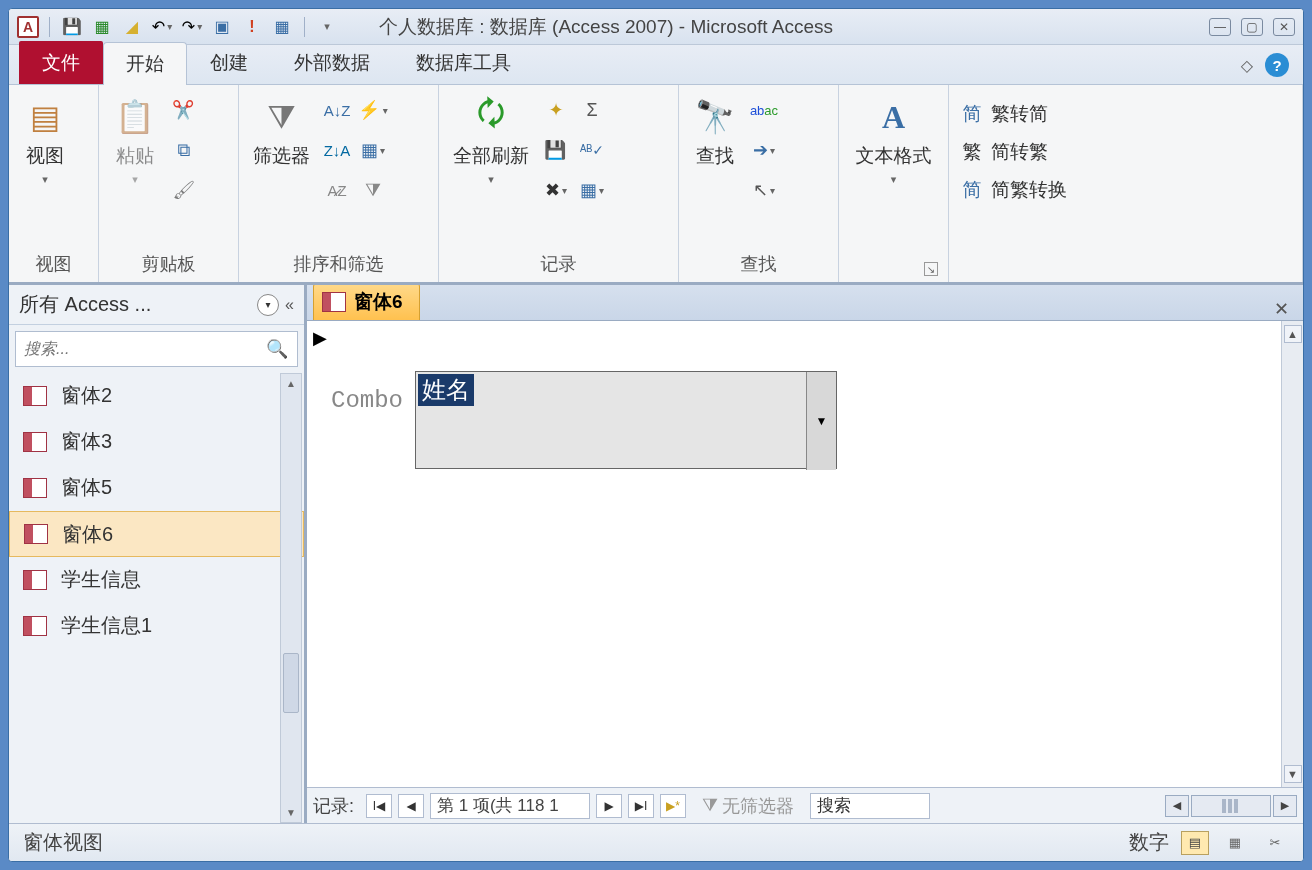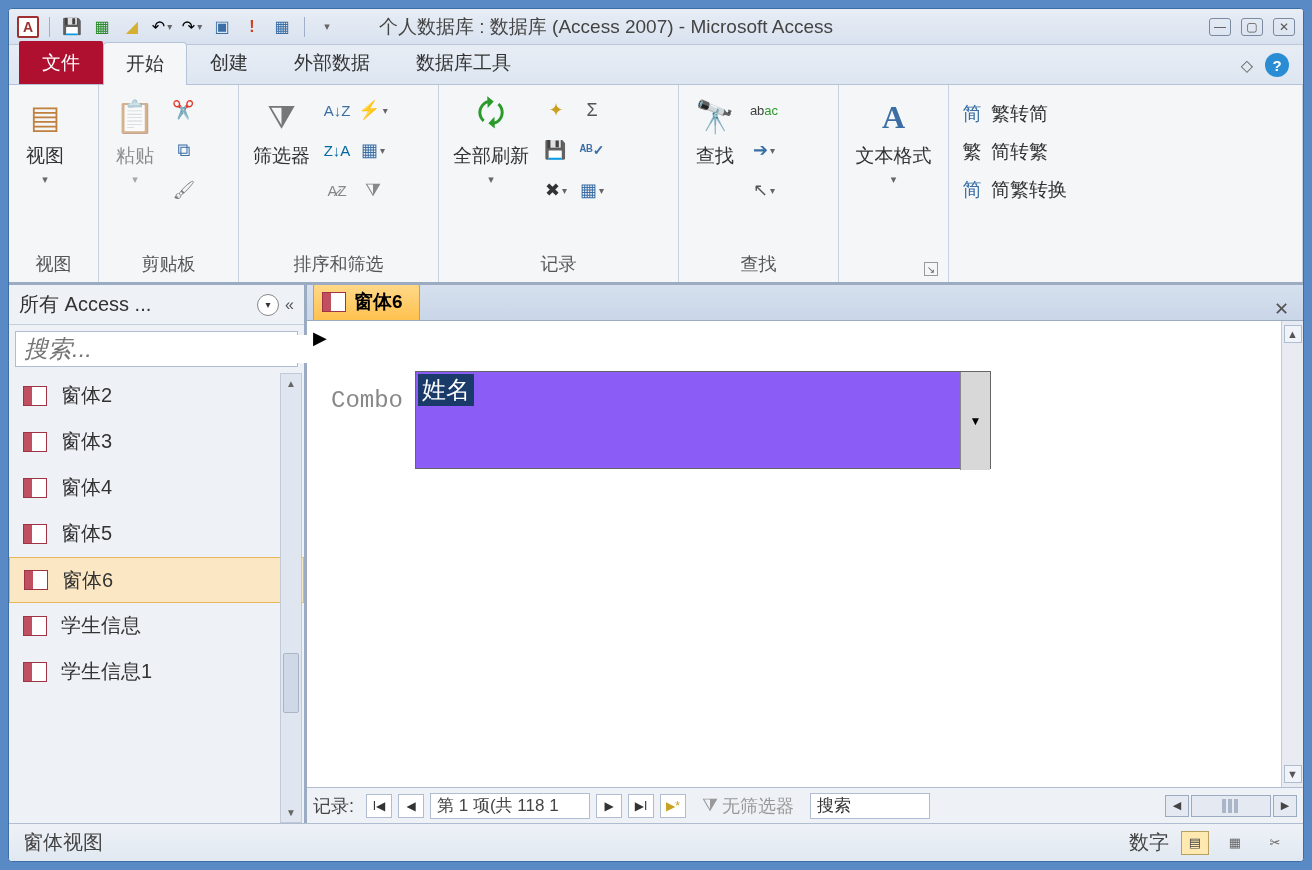--- a/index.html
+++ b/index.html
@@ -41,40 +41,40 @@
 
 
 .workspace { flex:1; display:flex; border-top: 2px solid #9aabc2; overflow:hidden; }
 
 
 .navpane { width: 298px; background:#eef2f7; border-right: 3px solid #9aabc2; display:flex; flex-direction:column; }
 .navhead { height:40px; display:flex; align-items:center; padding:0 10px; font-size:20px; color:#333; border-bottom:1px solid #c3d0e0; gap:6px; }
 .navhead .circ { width:22px; height:22px; border:1px solid #888; border-radius:50%; display:flex; align-items:center; justify-content:center; font-size:10px; cursor:pointer; background:#fff; }
 .navhead .collapse { font-size:16px; color:#555; cursor:pointer; }
 .searchbox { margin:6px; height:36px; border:1px solid #b0bdd0; background:#fff; display:flex; align-items:center; padding:0 8px; }
-.searchbox input { flex:1; border:none; outline:none; font-size:24px; font-style:italic; color:#666; }
+.searchbox input { flex:1; border:none; outline:none; font-size:16px; font-style:italic; color:#666; }
 .searchbox .mag { color:#3a6ea5; font-size:18px; cursor:pointer;}
 .navlist { flex:1; overflow:hidden; position:relative; }
 .navitem { height:46px; display:flex; align-items:center; gap:14px; padding:0 14px; font-size:20px; color:#333; cursor:pointer; border-bottom:1px solid transparent; }
 .navitem.sel { background:#fbe7c3; border:1px solid #e6b95e; }
 .form-icon { width:24px; height:20px; background:#fff; border:1px solid #a03344; position:relative; }
 .form-icon::before { content:""; position:absolute; left:0; top:0; width:8px; height:100%; background:#c05060; }
 .nav-scroll { position:absolute; right:2px; top:0; bottom:0; width:22px; background:#e0e6ef; border:1px solid #c0cad8; display:flex; flex-direction:column; align-items:center; justify-content:space-between; padding:4px 0; }
 .nav-scroll span { font-size:10px; color:#666; cursor:pointer; }
 .nav-thumb { width:16px; height:60px; background:#cfd8e6; border:1px solid #aab6c8; border-radius:2px; }
 
 
 .docarea { flex:1; display:flex; flex-direction:column; background:#fff; }
 .doctabs { height:36px; background:linear-gradient(#d6e0ee,#c9d6e8); display:flex; align-items:flex-end; padding-left:6px; border-bottom:1px solid #9aabc2; }
 .doctab { background:linear-gradient(#ffd98a,#ffc14f); border:1px solid #d6a030; border-bottom:none; border-radius:4px 4px 0 0; padding:5px 16px 5px 8px; display:flex; align-items:center; gap:8px; font-size:19px; font-weight:bold; cursor:pointer; }
 .doc-close { margin-left:auto; padding:0 14px; font-size:18px; color:#555; cursor:pointer; }
 .canvas { flex:1; position:relative; background:#fff; overflow:hidden; }
 .rec-sel { position:absolute; left:6px; top:6px; font-size:18px; color:#000; }
 .combo-label { position:absolute; left:24px; top:66px; font-size:24px; color:#888; font-family: "Courier New", monospace; }
-.combo-box { position:absolute; left:108px; top:50px; width:576px; height:98px; border:1px solid #666; background:#8b5cf6; }
+.combo-box { position:absolute; left:108px; top:50px; width:422px; height:98px; border:1px solid #666; background:#e5e5e5; }
 .combo-text { position:absolute; left:2px; top:2px; background:#1a3a6a; color:#fff; font-size:24px; padding:0 4px; font-family:"Microsoft YaHei"; }
 .combo-dd { position:absolute; right:0; top:0; width:30px; height:98px; background:#d8d8d8; border-left:1px solid #888; display:flex; align-items:center; justify-content:center; font-size:12px; cursor:pointer; }
 .vscroll { position:absolute; right:0; top:0; bottom:0; width:22px; background:#e8ecf2; border-left:1px solid #c0cad8; display:flex; flex-direction:column; align-items:center; justify-content:space-between; padding:4px 0;}
 .vscroll .arr { font-size:11px; color:#555; cursor:pointer; width:18px; height:18px; border:1px solid #b0bcd0; display:flex; align-items:center; justify-content:center; background:#f0f3f8;}
 
 
 .recnav { height:36px; border-top:1px solid #b0bcd0; background:#eef2f7; display:flex; align-items:center; padding:0 6px; gap:6px; font-size:18px; color:#444; }
 .recnav .lbl { margin-right:6px; }
 .recnav .navbtn { width:26px; height:24px; border:1px solid #b0bcd0; background:#fff; display:flex; align-items:center; justify-content:center; font-size:12px; cursor:pointer; color:#333;}
 .recbox { width:160px; height:26px; border:1px solid #b0bcd0; background:#fff; display:flex; align-items:center; padding:0 6px; font-size:17px;}
@@ -187,36 +187,36 @@
           <div class="lbl">全部刷新</div>
           <div style="font-size:11px;color:#666">▾</div>
         </div>
         <div class="smallcol">
           <div class="smallbtn" style="color:#c9a020">✦</div>
           <div class="smallbtn" style="color:#3a6ea5">💾</div>
           <div class="smallbtn dd" style="color:#333">✖</div>
         </div>
         <div class="smallcol">
           <div class="smallbtn" style="color:#555">Σ</div>
-          <div class="smallbtn" style="color:#3a6ea5;font-size:14px;font-weight:bold">ᴬᴮ✓</div>
+          <div class="smallbtn" style="color:#3a6ea5;font-size:14px;font-weight:normal">ᴬᴮ✓</div>
           <div class="smallbtn dd" style="color:#3a6ea5">▦</div>
         </div>
       </div>
       <div class="group-label">记录</div>
     </div>
 
     <div class="group" style="width:160px">
       <div class="group-body">
         <div class="bigbtn">
           <div class="glyph" style="color:#3a6ea5">🔭</div>
           <div class="lbl">查找</div>
         </div>
         <div class="smallcol">
           <div class="smallbtn" style="font-size:13px">
-              <span style="color:#404040">ab</span>
+              <span style="color:#1d4ed8">ab</span>
               <span style="color:#2a9a2a">ac</span>
             </div>
           <div class="smallbtn dd" style="color:#3a6ea5">➔</div>
           <div class="smallbtn dd" style="color:#555">↖</div>
         </div>
       </div>
       <div class="group-label">查找</div>
     </div>
 
     <div class="group" style="width:110px">
@@ -265,24 +265,20 @@
       </div>
       <div class="navlist">
         <div id="navitems">
             <div class="navitem">
               <span class="form-icon"></span>
               <span>窗体2</span>
             </div>
             <div class="navitem">
               <span class="form-icon"></span>
               <span>窗体3</span>
-            </div>
-            <div class="navitem">
-              <span class="form-icon"></span>
-              <span>窗体4</span>
             </div>
             <div class="navitem">
               <span class="form-icon"></span>
               <span>窗体5</span>
             </div>
             <div class="navitem sel">
               <span class="form-icon"></span>
               <span>窗体6</span>
             </div>
             <div class="navitem">

